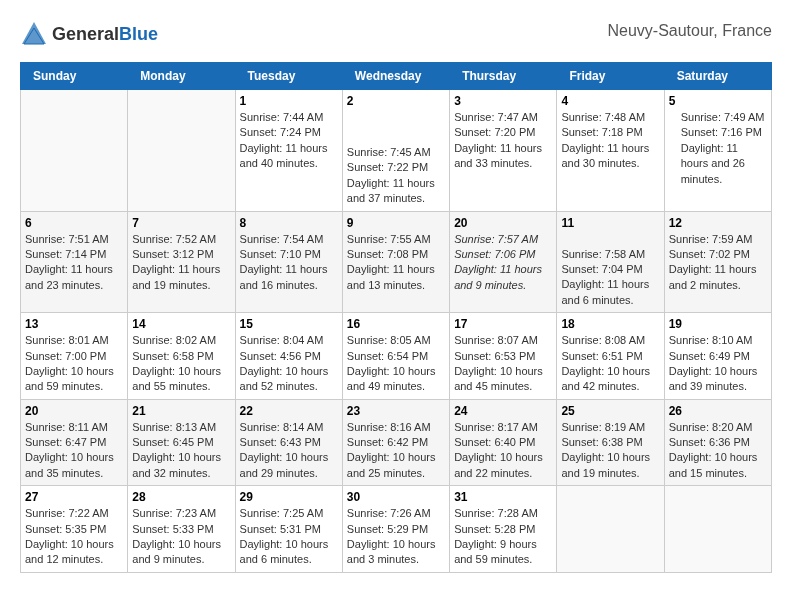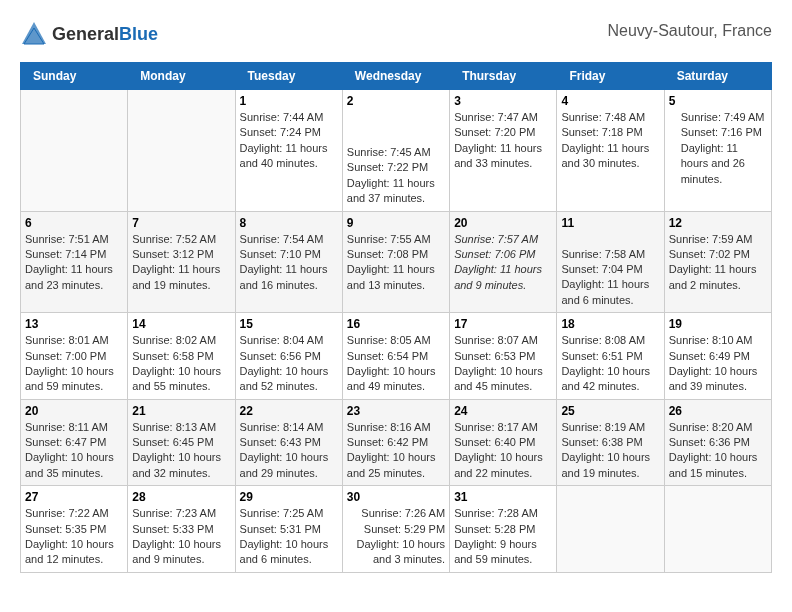--- a/index.html
+++ b/index.html
@@ -170,21 +170,21 @@
         </td>
         <td>
           <div class="day-number">14</div>
           <div class="day-info" style="white-space: pre-line;">Sunrise: 8:02 AM
 Sunset: 6:58 PM
 Daylight: 10 hours and 55 minutes.</div>
         </td>
         <td>
           <div class="day-number">15</div>
           <div class="day-info" style="white-space: pre-line;">Sunrise: 8:04 AM
-Sunset: 6:56 PM
+Sunset: 4:56 PM
 Daylight: 10 hours and 52 minutes.</div>
         </td>
         <td>
           <div class="day-number">16</div>
           <div class="day-info" style="white-space: pre-line;">Sunrise: 8:05 AM
 Sunset: 6:54 PM
 Daylight: 10 hours and 49 minutes.</div>
         </td>
         <td>
           <div class="day-number">17</div>
@@ -263,21 +263,21 @@
 Daylight: 10 hours and 9 minutes.</div>
         </td>
         <td>
           <div class="day-number">29</div>
           <div class="day-info" style="white-space: pre-line;">Sunrise: 7:25 AM
 Sunset: 5:31 PM
 Daylight: 10 hours and 6 minutes.</div>
         </td>
         <td>
           <div class="day-number">30</div>
-          <div class="day-info" style="white-space: pre-line; text-align: right;">Sunrise: 7:26 AM
+          <div class="day-info" style="white-space: pre-line;">Sunrise: 7:26 AM
 Sunset: 5:29 PM
 Daylight: 10 hours and 3 minutes.</div>
         </td>
         <td>
           <div class="day-number">31</div>
           <div class="day-info" style="white-space: pre-line;">Sunrise: 7:28 AM
 Sunset: 5:28 PM
 Daylight: 9 hours and 59 minutes.</div>
         </td>
         <td class="empty-cell"></td>

